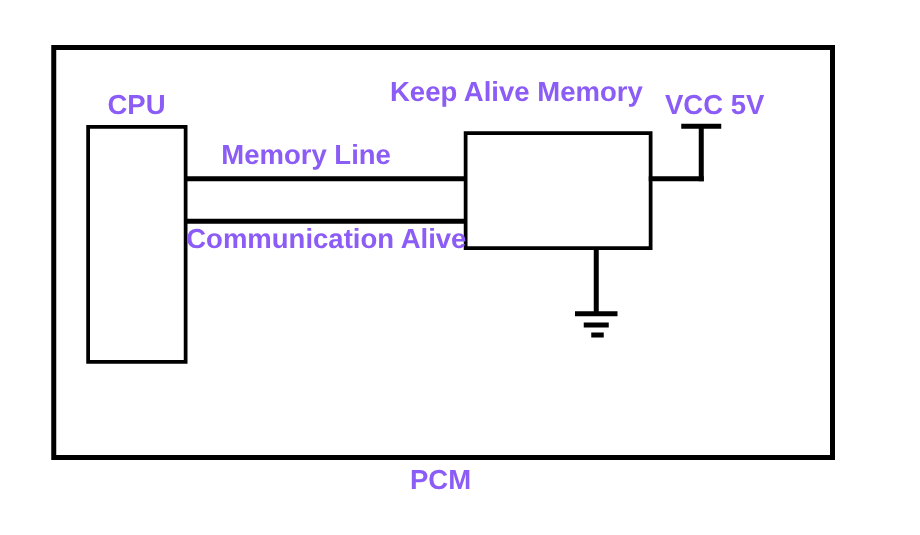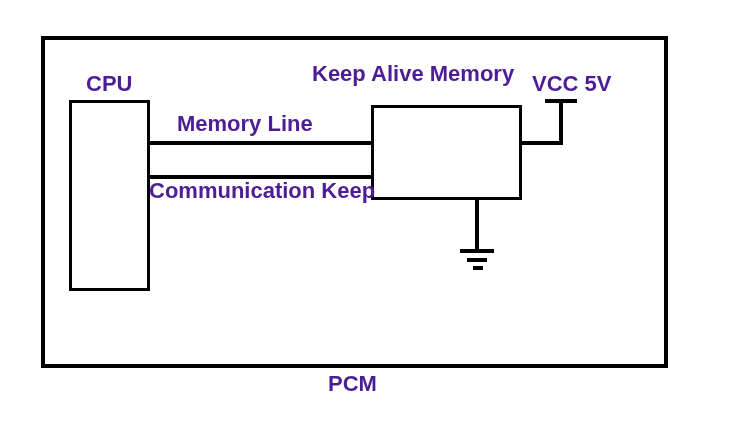--- a/index.html
+++ b/index.html
@@ -24,41 +24,41 @@
     border: 4px solid #000000;
     background: transparent;
     box-sizing: border-box;
   }
   .hwire { background: #000000; height: 4px; }
   .vwire { background: #000000; width: 4px; }
   .lbl {
     font-weight: bold;
     font-size: 22px;
     line-height: 22px;
-    color: #4c1d95;
+    color: #8b5cf6;
     white-space: nowrap;
   }
 </style>
 </head>
 <body>
 
 <div class="abs outer-box" style="left:41px; top:36px; width:627px; height:332px;"></div>
 <div class="abs lbl" style="left:328px; top:373px;">PCM</div>
 
 <div class="abs box" style="left:69px; top:100px; width:81px; height:191px;"></div>
 <div class="abs lbl" style="left:86px; top:73px;">CPU</div>
 
 <div class="abs box" style="left:371px; top:105px; width:151px; height:95px;"></div>
 <div class="abs lbl" style="left:312px; top:63px;">Keep Alive Memory</div>
 
 <div class="abs hwire" style="left:149px; top:141px; width:223px;"></div>
 <div class="abs lbl" style="left:177px; top:113px;">Memory Line</div>
 
 <div class="abs hwire" style="left:149px; top:175px; width:223px;"></div>
-<div class="abs lbl" style="left:149px; top:180px;">Communication Keep</div>
+<div class="abs lbl" style="left:149px; top:180px;">Communication Alive</div>
 
 <div class="abs lbl" style="left:532px; top:73px;">VCC 5V</div>
 <div class="abs hwire" style="left:519px; top:141px; width:44px;"></div>
 <div class="abs vwire" style="left:559px; top:100px; height:45px;"></div>
 <div class="abs hwire" style="left:545px; top:99px; width:32px;"></div>
 
 <div class="abs vwire" style="left:475px; top:199px; height:52px;"></div>
 <div class="abs hwire" style="left:460px; top:249px; width:34px;"></div>
 <div class="abs hwire" style="left:467px; top:258px; width:20px;"></div>
 <div class="abs hwire" style="left:473px; top:266px; width:10px;"></div>

